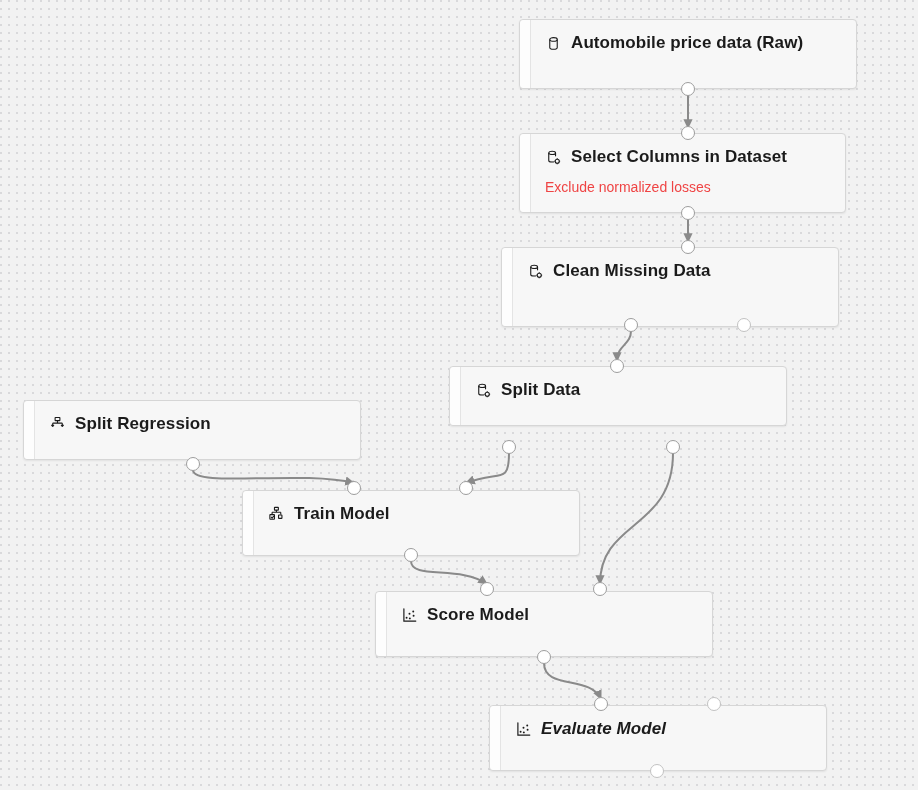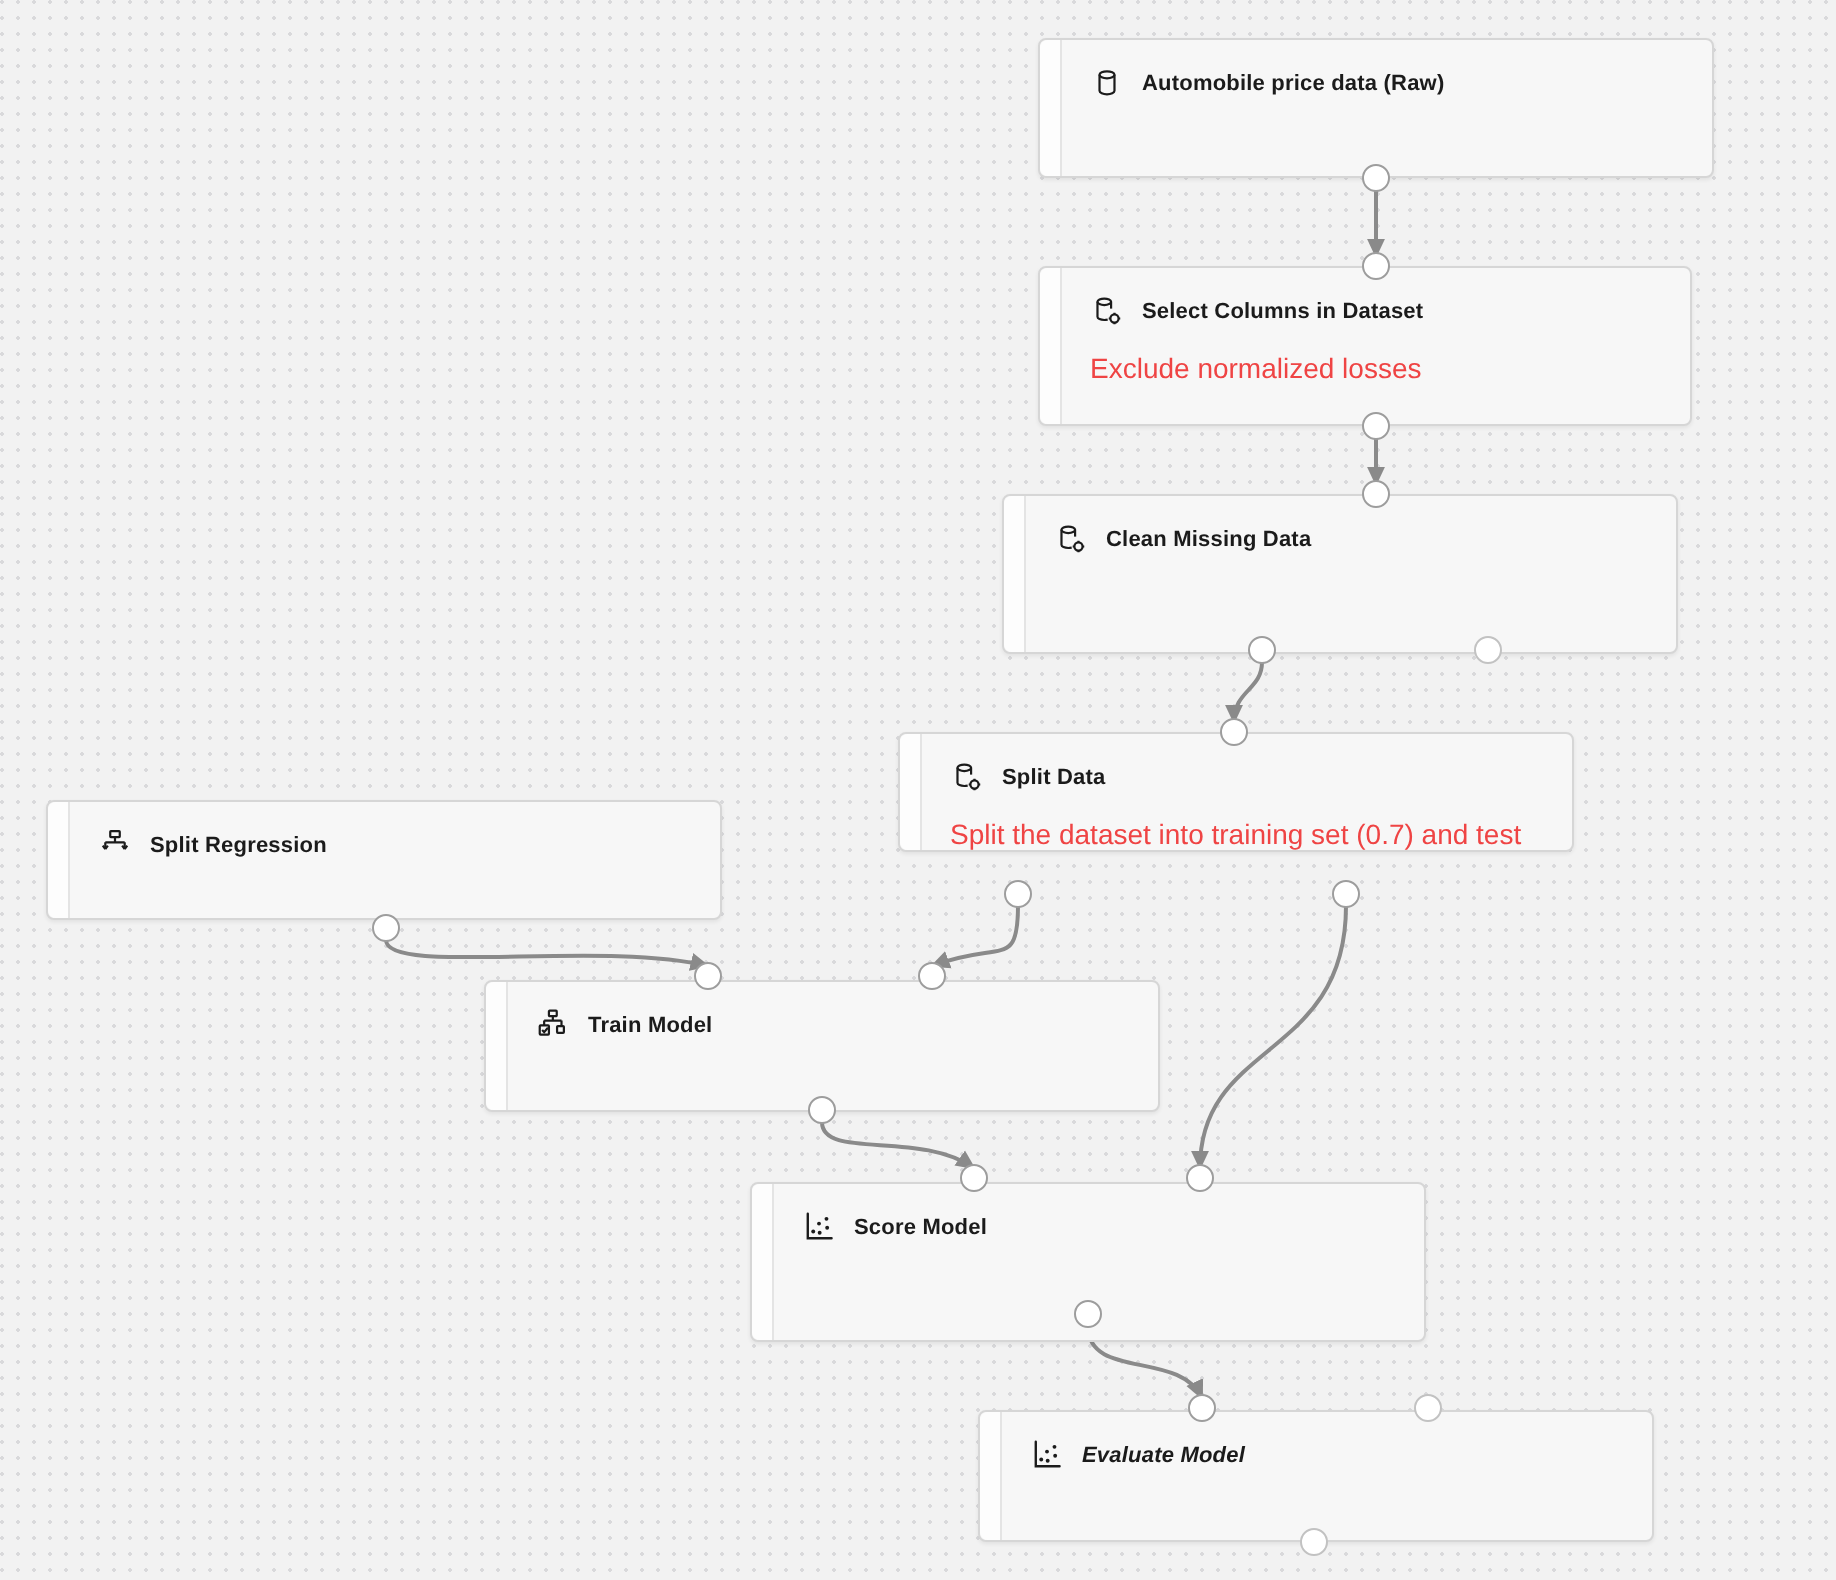--- a/index.html
+++ b/index.html
@@ -52,21 +52,21 @@
     left: 11px; right: 0; top: 0; bottom: 0;
     padding: 13px 14px 0 14px;
     box-sizing: border-box;
   }
   .node .titlerow {
     display: flex;
     align-items: center;
     gap: 9px;
   }
   .node .title {
-    font-size: 11px;
+    font-size: 17px;
     color: #1b1b1b;
     font-weight: 600;
     letter-spacing: .1px;
     white-space: nowrap;
   }
   .node .subtitle {
     margin-top: 12px;
     font-size: 14px;
     color: #ef4444;
     white-space: nowrap;
@@ -175,21 +175,20 @@
               <svg class="icon" viewBox="0 0 20 20" fill="none" stroke="#1b1b1b" stroke-width="1.3">
                 <ellipse cx="8.4" cy="4.6" rx="4" ry="1.9"></ellipse>
                 <path d="M4.4 4.6 V13.4 C4.4 14.5 6.2 15.3 8.4 15.3 C9.1 15.3 9.8 15.2 10.4 15.1"></path>
                 <path d="M12.4 4.6 V8.6"></path>
                 <circle cx="14.4" cy="14.4" r="2.4"></circle>
                 <path d="M14.4 11.0 V11.9 M14.4 16.9 V17.8 M11.0 14.4 H11.9 M16.9 14.4 H17.8"></path>
               </svg>
             </span>
             <span class="title">Split Data</span>
           </div>
-          <div class="subtitle">Split the dataset into training set (0.7) and test</div>
         </div>
       </div>
       <div class="node" style="left: 23px; top: 400px; width: 338px; height: 60px;">
         <div class="accent"></div>
         <div class="body">
           <div class="titlerow">
             <span>
               <svg class="icon" viewBox="0 0 20 20" fill="none" stroke="#1b1b1b" stroke-width="1.3">
                 <rect x="7.2" y="1.8" width="5.6" height="3.6" rx="0.4"></rect>
                 <path d="M10 5.4 V8.4 M4.3 8.4 H15.7 M4.3 8.4 V12.4 M15.7 8.4 V12.4"></path>
@@ -211,21 +210,21 @@
                 <path d="M9.9 4.8 V7.4 M4.8 7.4 H15.0 M4.8 7.4 V10.0 M15.0 7.4 V10.0"></path>
                 <rect x="2.2" y="10.2" width="5.4" height="5.4" rx="0.5"></rect>
                 <path d="M3.6 12.9 l1.2 1.3 l2.2 -2.6"></path>
                 <rect x="12.4" y="10.6" width="4.0" height="4.0" rx="0.5"></rect>
               </svg>
             </span>
             <span class="title">Train Model</span>
           </div>
         </div>
       </div>
-      <div class="node" style="left: 375px; top: 591px; width: 338px; height: 80px;">
+      <div class="node" style="left: 375px; top: 591px; width: 338px; height: 66px;">
         <div class="accent"></div>
         <div class="body">
           <div class="titlerow">
             <span>
               <svg class="icon" viewBox="0 0 20 20" fill="none" stroke="#1b1b1b" stroke-width="1.4">
                 <path d="M3.4 2.2 V16.6 H17.4" stroke-linecap="round"></path>
                 <g fill="#1b1b1b" stroke="none">
                   <circle cx="6.6" cy="12.6" r="1.15"></circle>
                   <circle cx="10.0" cy="8.0" r="1.15"></circle>
                   <circle cx="10.4" cy="13.4" r="1.15"></circle>

